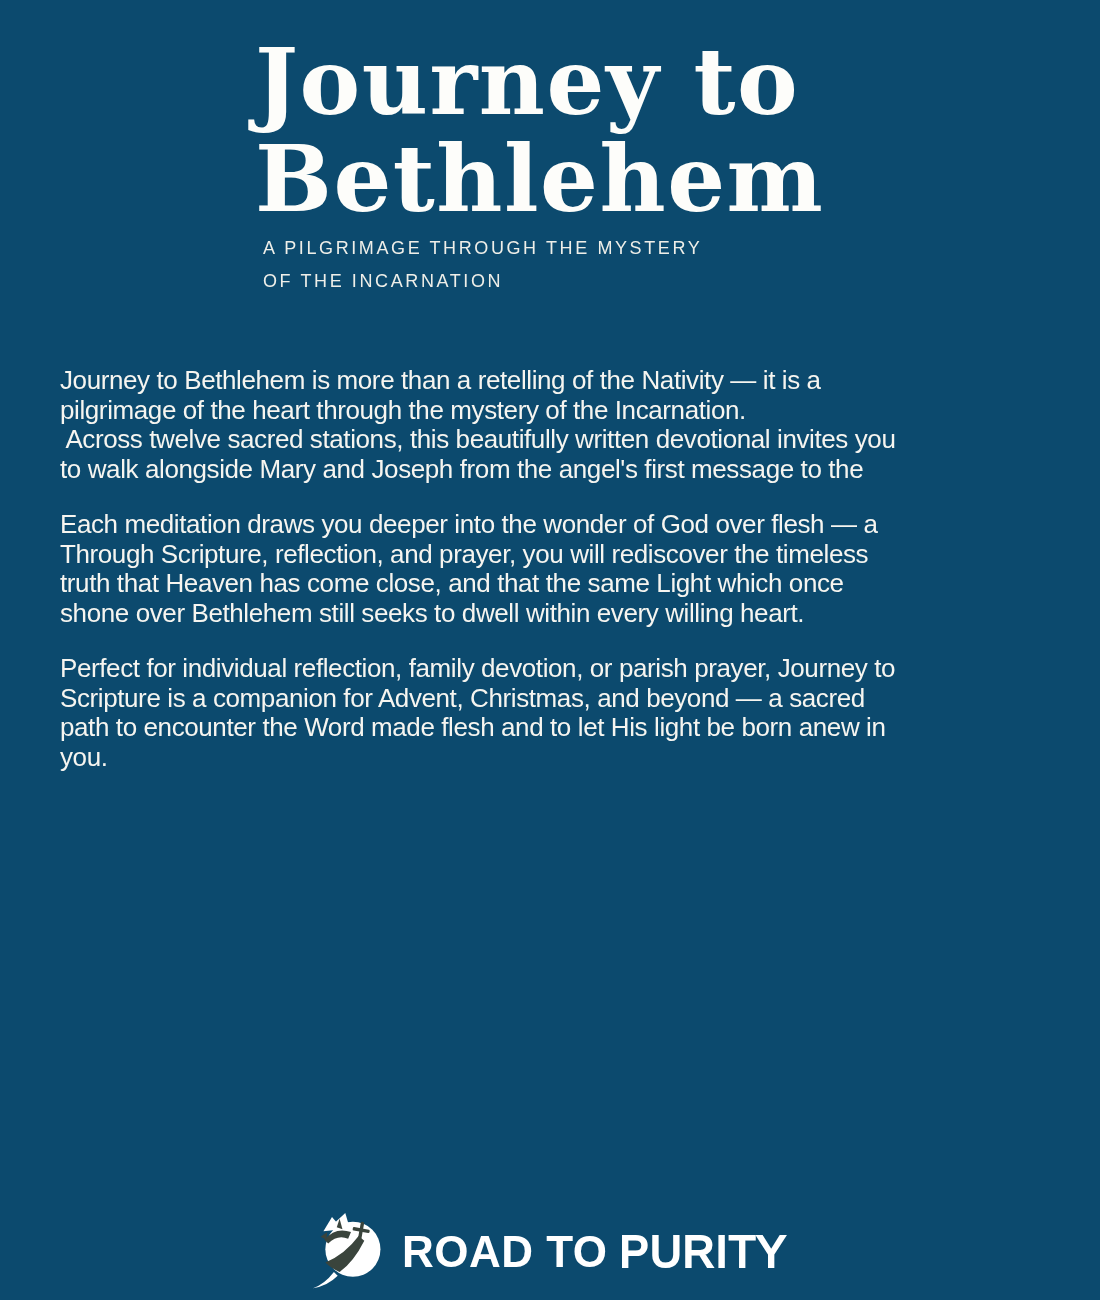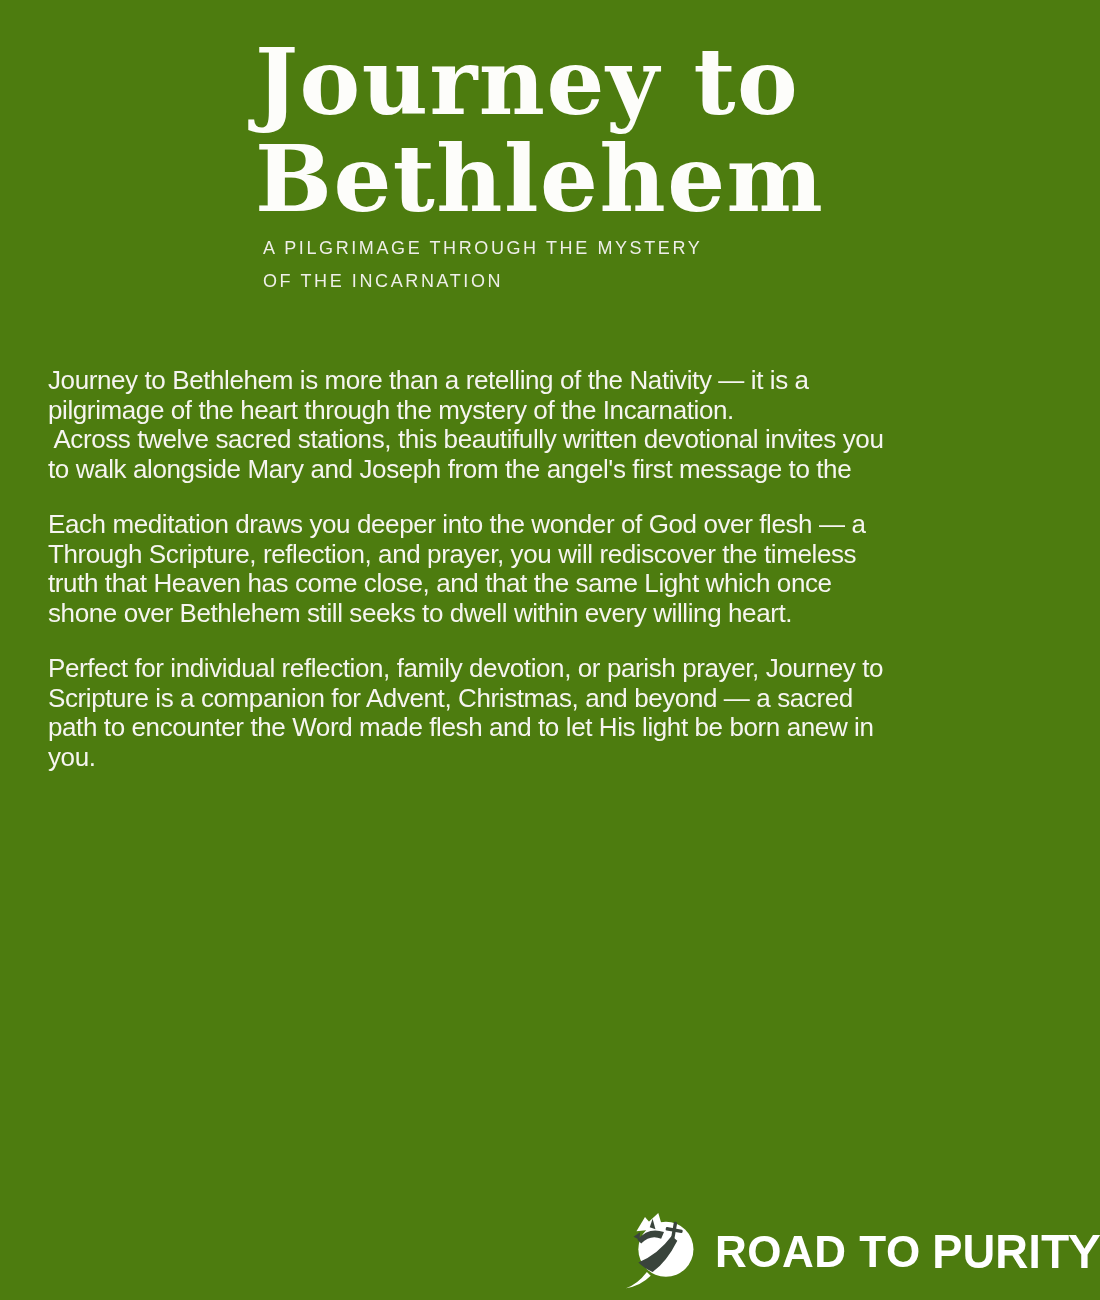--- a/index.html
+++ b/index.html
@@ -4,21 +4,21 @@
 <style>
   html, body {
     margin: 0;
     padding: 0;
     background: #222;
   }
   .poster {
     position: relative;
     width: 1100px;
     height: 1300px;
-    background: #4d7c0f;
+    background: #0c4a6e;
     overflow: hidden;
     font-family: "Liberation Sans", sans-serif;
   }
 
   
   .header {
     position: absolute;
     left: 255px;
     top: 34px;
   }
@@ -39,42 +39,42 @@
     line-height: 33px;
     letter-spacing: 2.6px;
     font-weight: normal;
     color: #efefe9;
   }
   .subtitle .s-line { display: block; white-space: pre; }
 
   
   .copy {
     position: absolute;
-    left: 48px;
+    left: 60px;
     top: 366px;
     width: 1000px;
     color: #f6f5f0;
     font-size: 26px;
     letter-spacing: -0.4px;
   }
   .para { margin: 0 0 26px 0; }
   .para .line {
     display: block;
     line-height: 29.5px;
     white-space: pre;
   }
 
   
   .logo-row {
     position: absolute;
     left: 0;
     top: 1211px;
     width: 100%;
     display: flex;
-    justify-content: flex-end;
+    justify-content: center;
     align-items: flex-start;
     gap: 13px;
   }
   .logo-icon { display: block; }
   .logo-text {
     display: flex;
     gap: 12px;
     margin-top: 19px;
     color: #ffffff;
     font-size: 44px;

